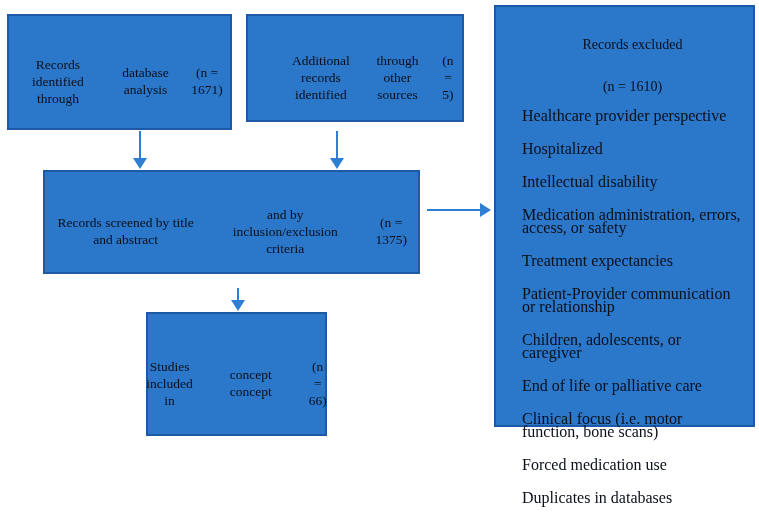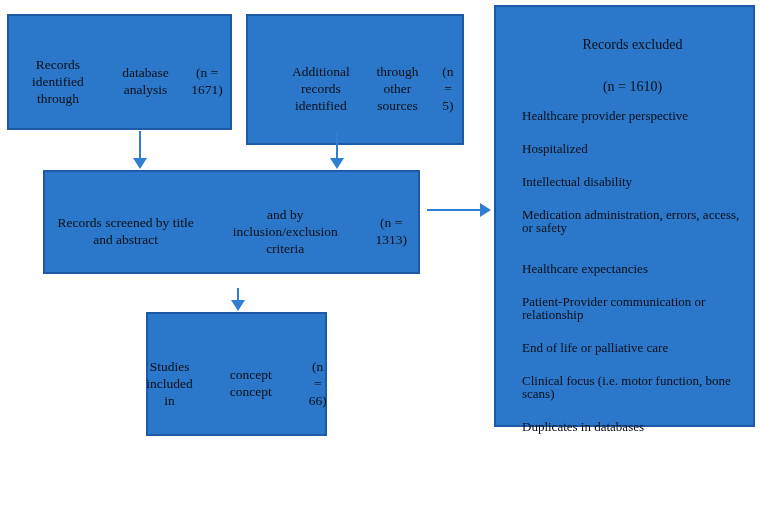--- a/index.html
+++ b/index.html
@@ -25,21 +25,21 @@
     flex-direction: row;
     align-items: center;
     justify-content: center;
     text-align: center;
     gap: 17px;
     padding: 18px 6px 0 6px;
     font-size: 13.5px;
     line-height: 17px;
   }
   #box-identified { left: 7px;   top: 14px;  width: 225px; height: 116px; }
-  #box-additional { left: 246px; top: 14px;  width: 218px; height: 131px; padding-left: 39px; }
+  #box-additional { left: 246px; top: 14px;  width: 218px; height: 108px; padding-left: 39px; }
   #box-screened   { left: 43px;  top: 170px; width: 377px; height: 104px; }
   #box-included   { left: 146px; top: 312px; width: 181px; height: 124px; gap: 37px; }
 
   #box-excluded {
     left: 494px; top: 5px; width: 261px; height: 422px;
     display: block;
     text-align: left;
     padding: 30px 10px 0 26px;
   }
   .ex-title {
@@ -48,25 +48,25 @@
     text-align: center;
   }
   .ex-count {
     font-size: 14px;
     line-height: 16px;
     text-align: center;
     margin-top: 26px;
   }
   .reasons {
     margin-top: 14px;
-    font-size: 13px;
+    font-size: 16px;
     line-height: 13px;
   }
   .reason { margin-bottom: 20px; }
-  .reason.gap-after { margin-bottom: 28px; }
+  .reason.gap-after { margin-bottom: 20px; }
 
   
   .arrow-down { position: absolute; width: 14px; }
   .arrow-down .shaft {
     position: absolute; left: 6px; top: 0; bottom: 9px; width: 2px;
     background: var(--arrow, #2e7fd4);
   }
   .arrow-down .head {
     position: absolute; bottom: 0; left: 0; width: 0; height: 0;
     border-left: 7px solid transparent;
@@ -102,41 +102,43 @@
 
   <div class="box" id="box-additional">
     <div>Additional records identified</div>
     <div>through other sources</div>
     <div>(n = 5)</div>
   </div>
 
   <div class="box" id="box-screened">
     <div>Records screened by title and abstract</div>
     <div>and by inclusion/exclusion criteria</div>
-    <div>(n = 1313)</div>
+    <div>(n = 1375)</div>
   </div>
 
   <div class="box" id="box-included">
     <div>Studies included in</div>
     <div>concept concept</div>
     <div>(n = 66)</div>
   </div>
 
   <div class="box" id="box-excluded">
     <div class="ex-title">Records excluded</div>
     <div class="ex-count">(n = 1610)</div>
     <div class="reasons">
       <div class="reason">Healthcare provider perspective</div>
       <div class="reason">Hospitalized</div>
       <div class="reason">Intellectual disability</div>
       <div class="reason gap-after">Medication administration, errors, access, or safety</div>
-      <div class="reason">Healthcare expectancies</div>
+      <div class="reason">Treatment expectancies</div>
       <div class="reason">Patient-Provider communication or relationship</div>
+      <div class="reason">Children, adolescents, or caregiver</div>
       <div class="reason">End of life or palliative care</div>
       <div class="reason">Clinical focus (i.e. motor function, bone scans)</div>
+      <div class="reason">Forced medication use</div>
       <div class="reason">Duplicates in databases</div>
     </div>
   </div>
 
   <div class="arrow-down" id="arrow-a">
     <span class="shaft"></span>
     <span class="head"></span>
   </div>
   <div class="arrow-down" id="arrow-b">
     <span class="shaft"></span>

